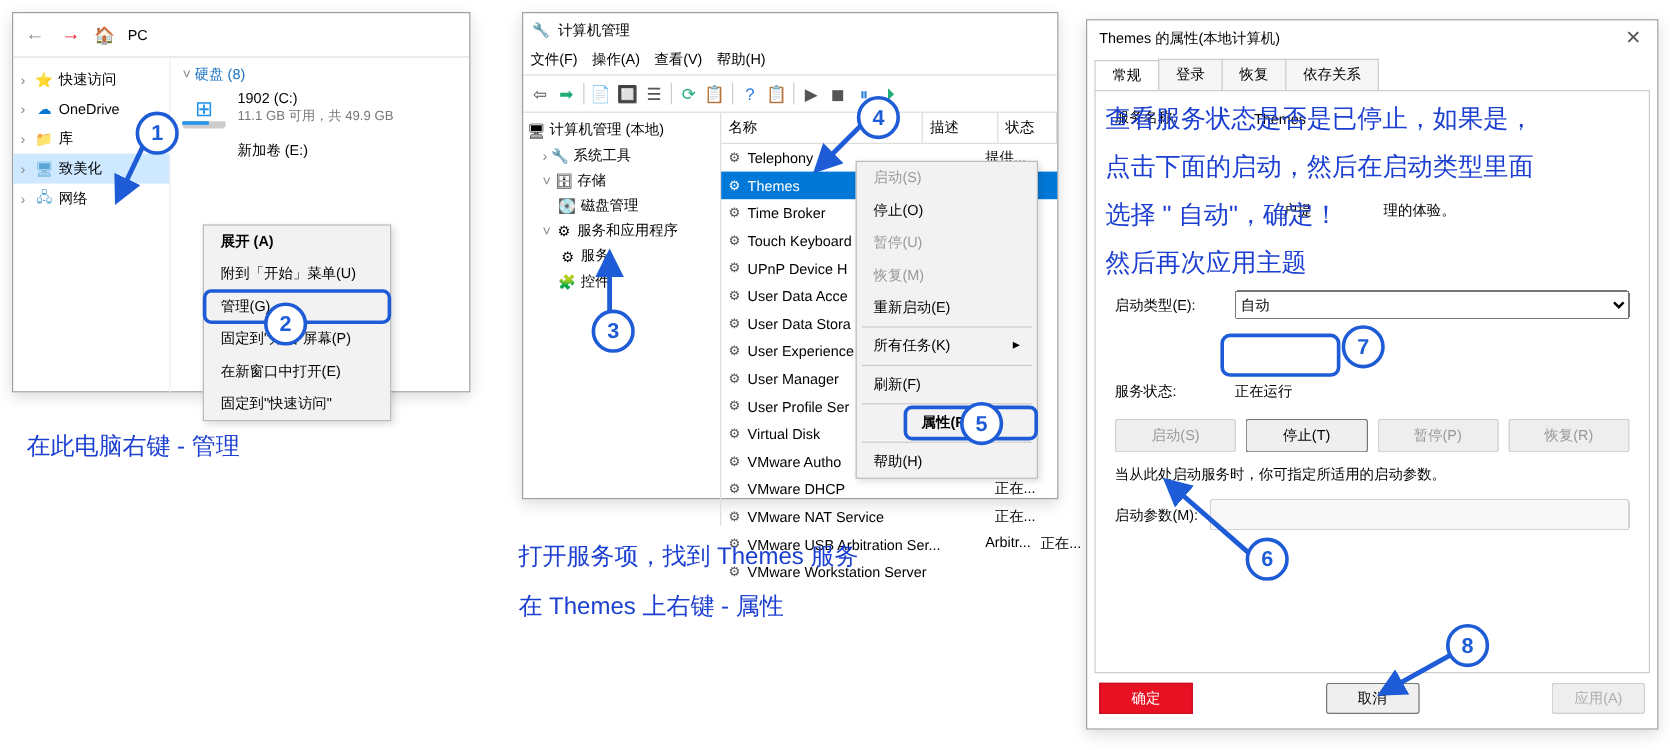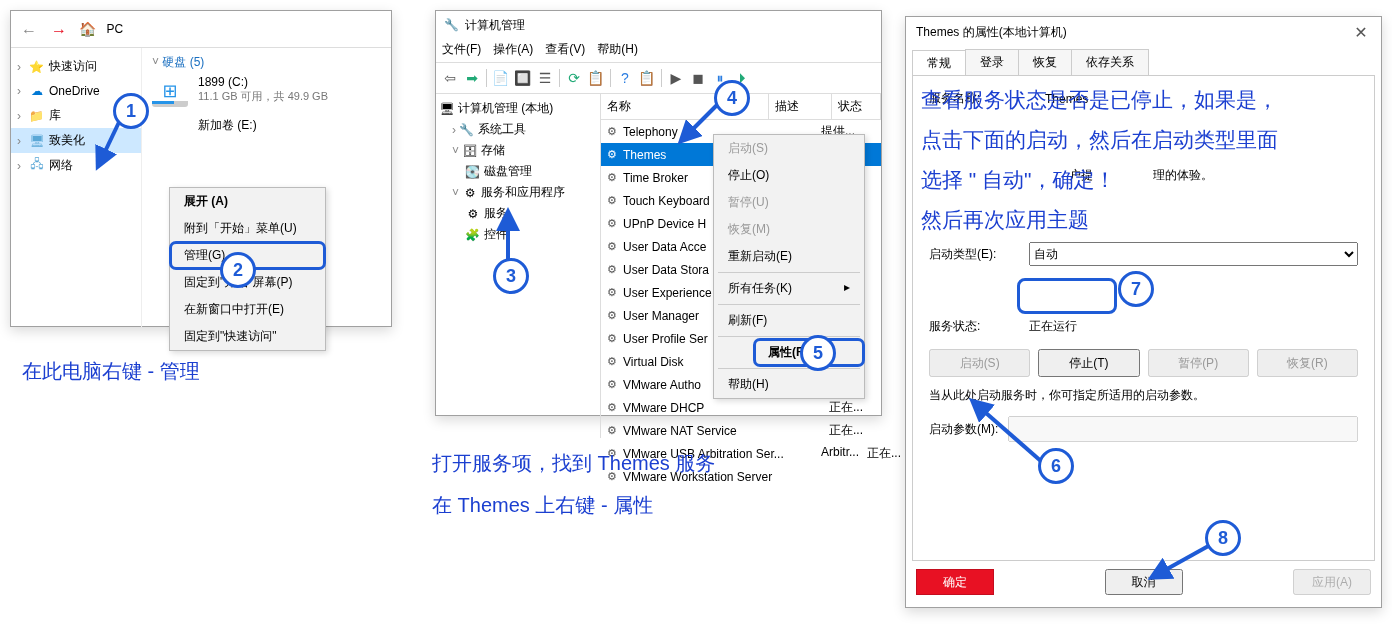--- a/index.html
+++ b/index.html
@@ -138,30 +138,30 @@
           <span class="tree-icon" style="color:#5aa7d6">🖥</span>
           <span>致美化</span>
         </div>
       <div class="tree-item">
           <span class="tree-caret">›</span>
           <span class="tree-icon" style="color:#5aa7d6">🖧</span>
           <span>网络</span>
         </div>
     </div>
     <div class="content">
-      <div style="color:#888;">˅ <span class="section-hdr">硬盘 (5)</span></div>
+      <div style="color:#888;">˅ <span class="section-hdr">硬盘 (8)</span></div>
       <div class="drive">
         <div class="drive-icon">
           <div style="height:20px;display:flex;align-items:center;justify-content:center;color:#2694e8;font-size:18px;">⊞</div>
           <div class="drive-base">
               <div class="drive-bar"></div>
             </div>
         </div>
         <div class="drive-info">
-          <div class="l1">1899 (C:)</div>
+          <div class="l1">1902 (C:)</div>
           <div class="l2">11.1 GB 可用，共 49.9 GB</div>
         </div>
       </div>
       <div style="padding-left:46px;font-size:12px;">新加卷 (E:)</div>
     </div>
   </div>
 
   <div class="ctx">
     <div class="mi" style="font-weight:bold">展开 (A)</div>
     <div class="mi">附到「开始」菜单(U)</div>

